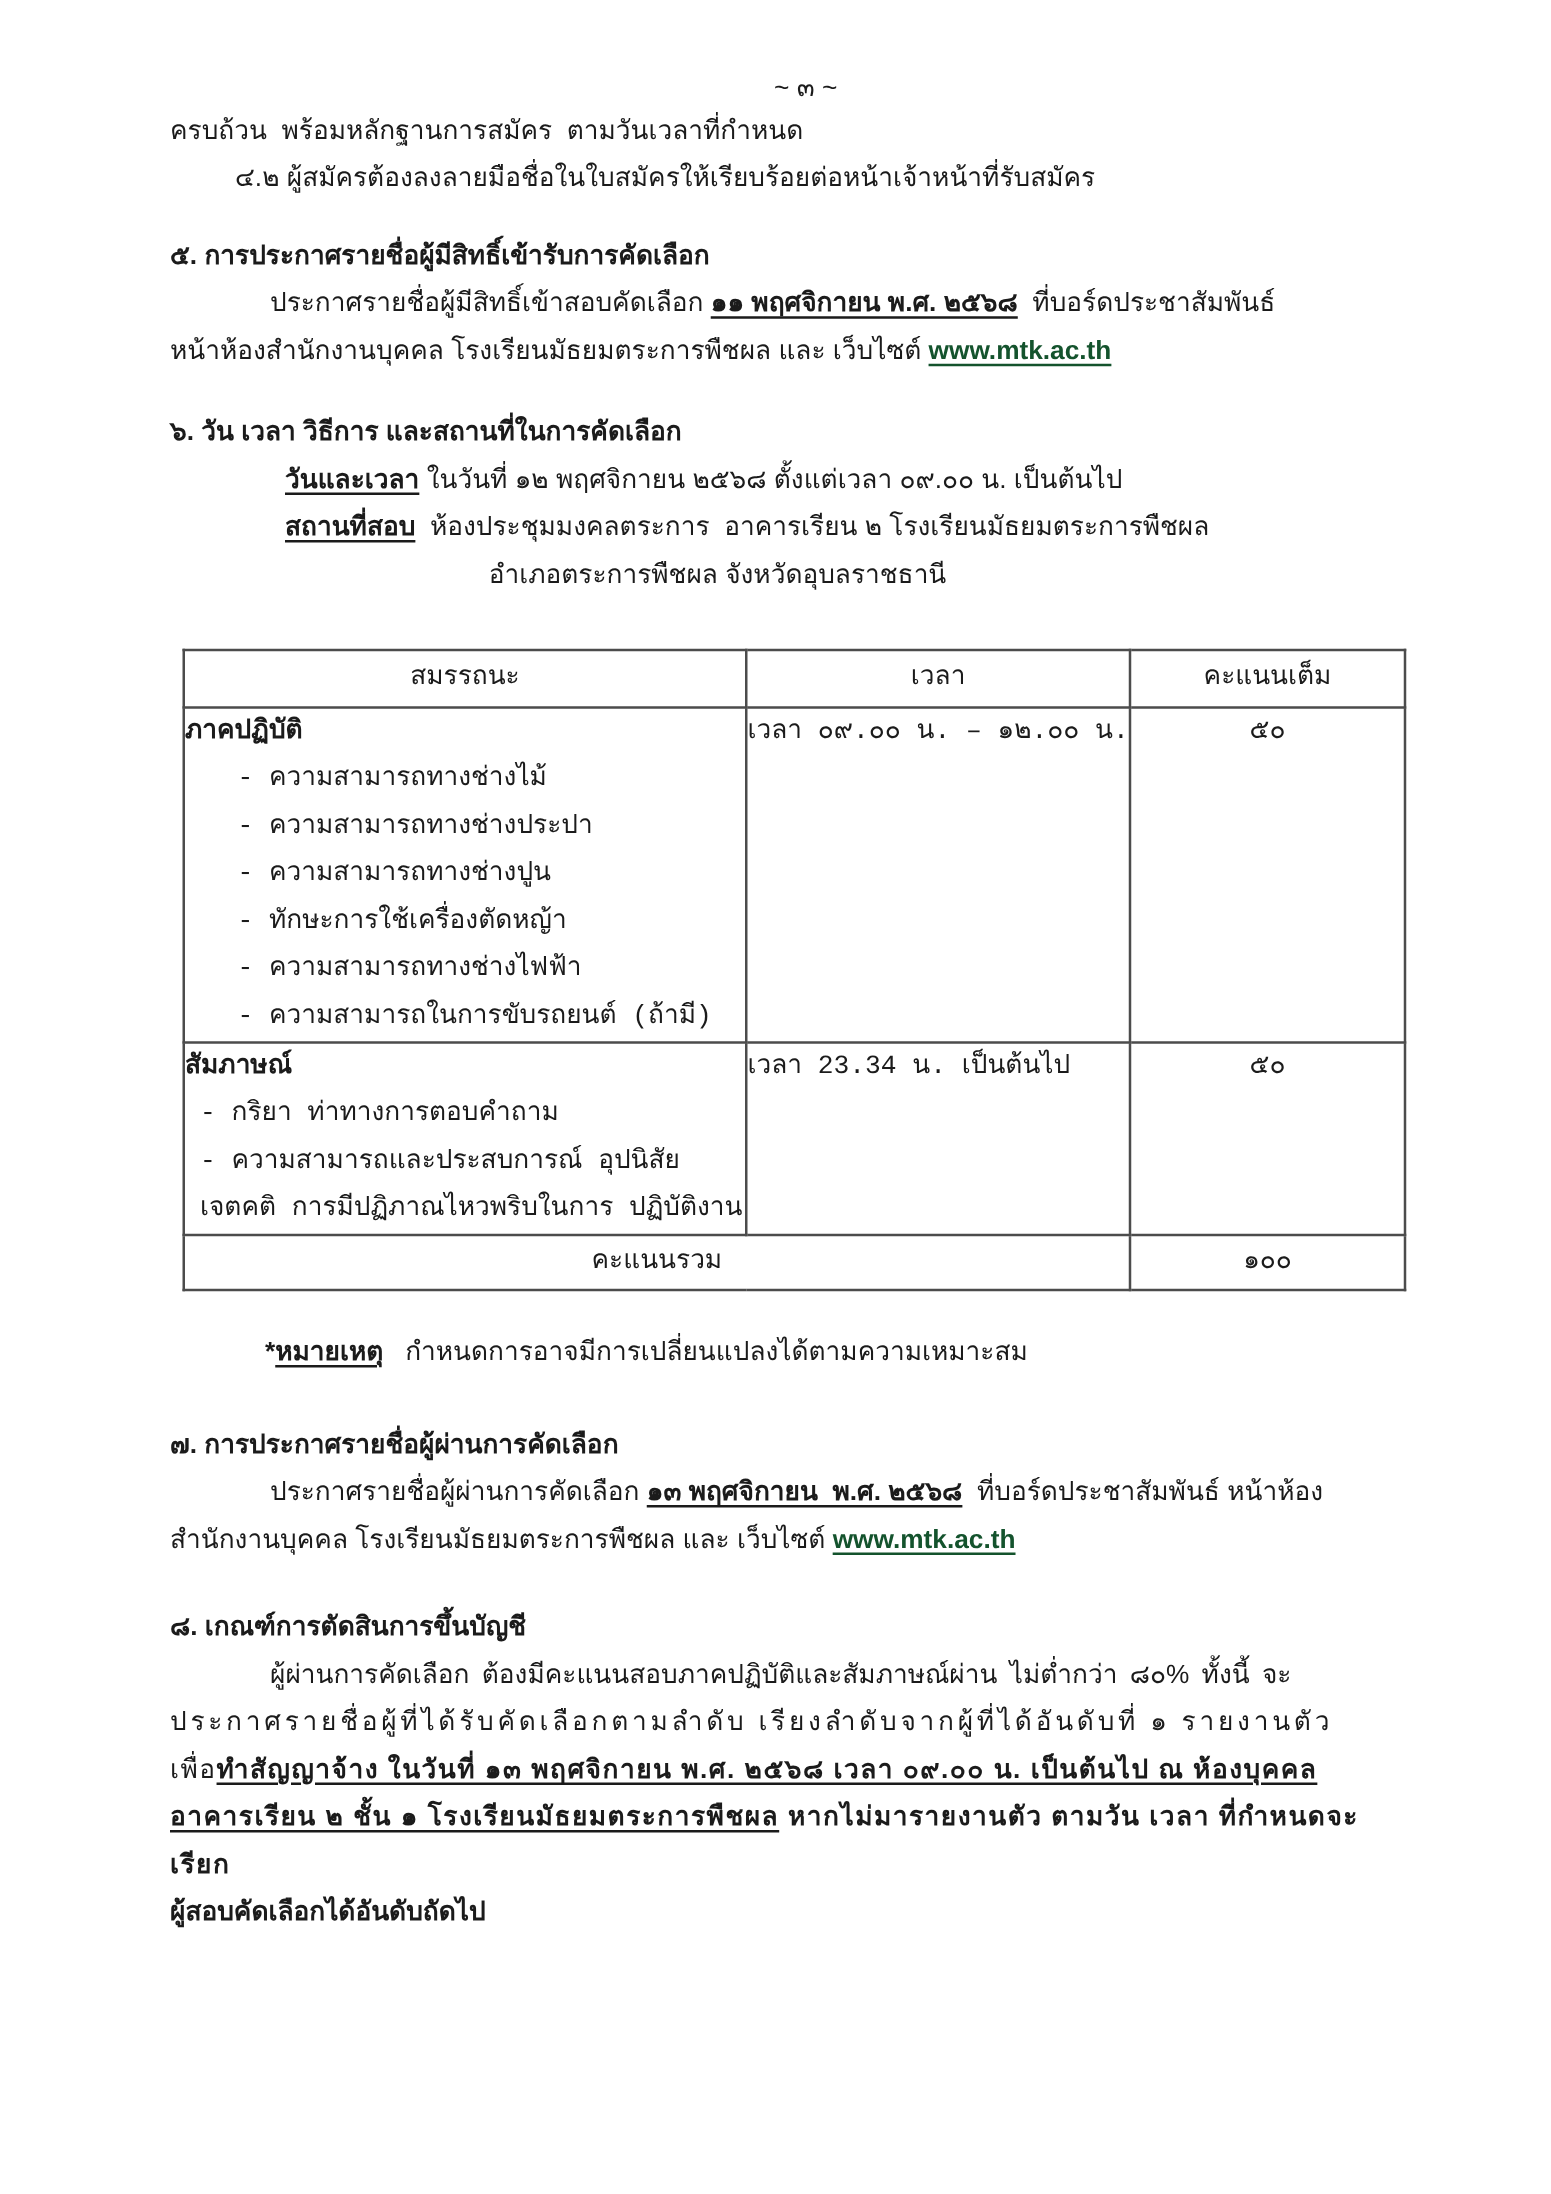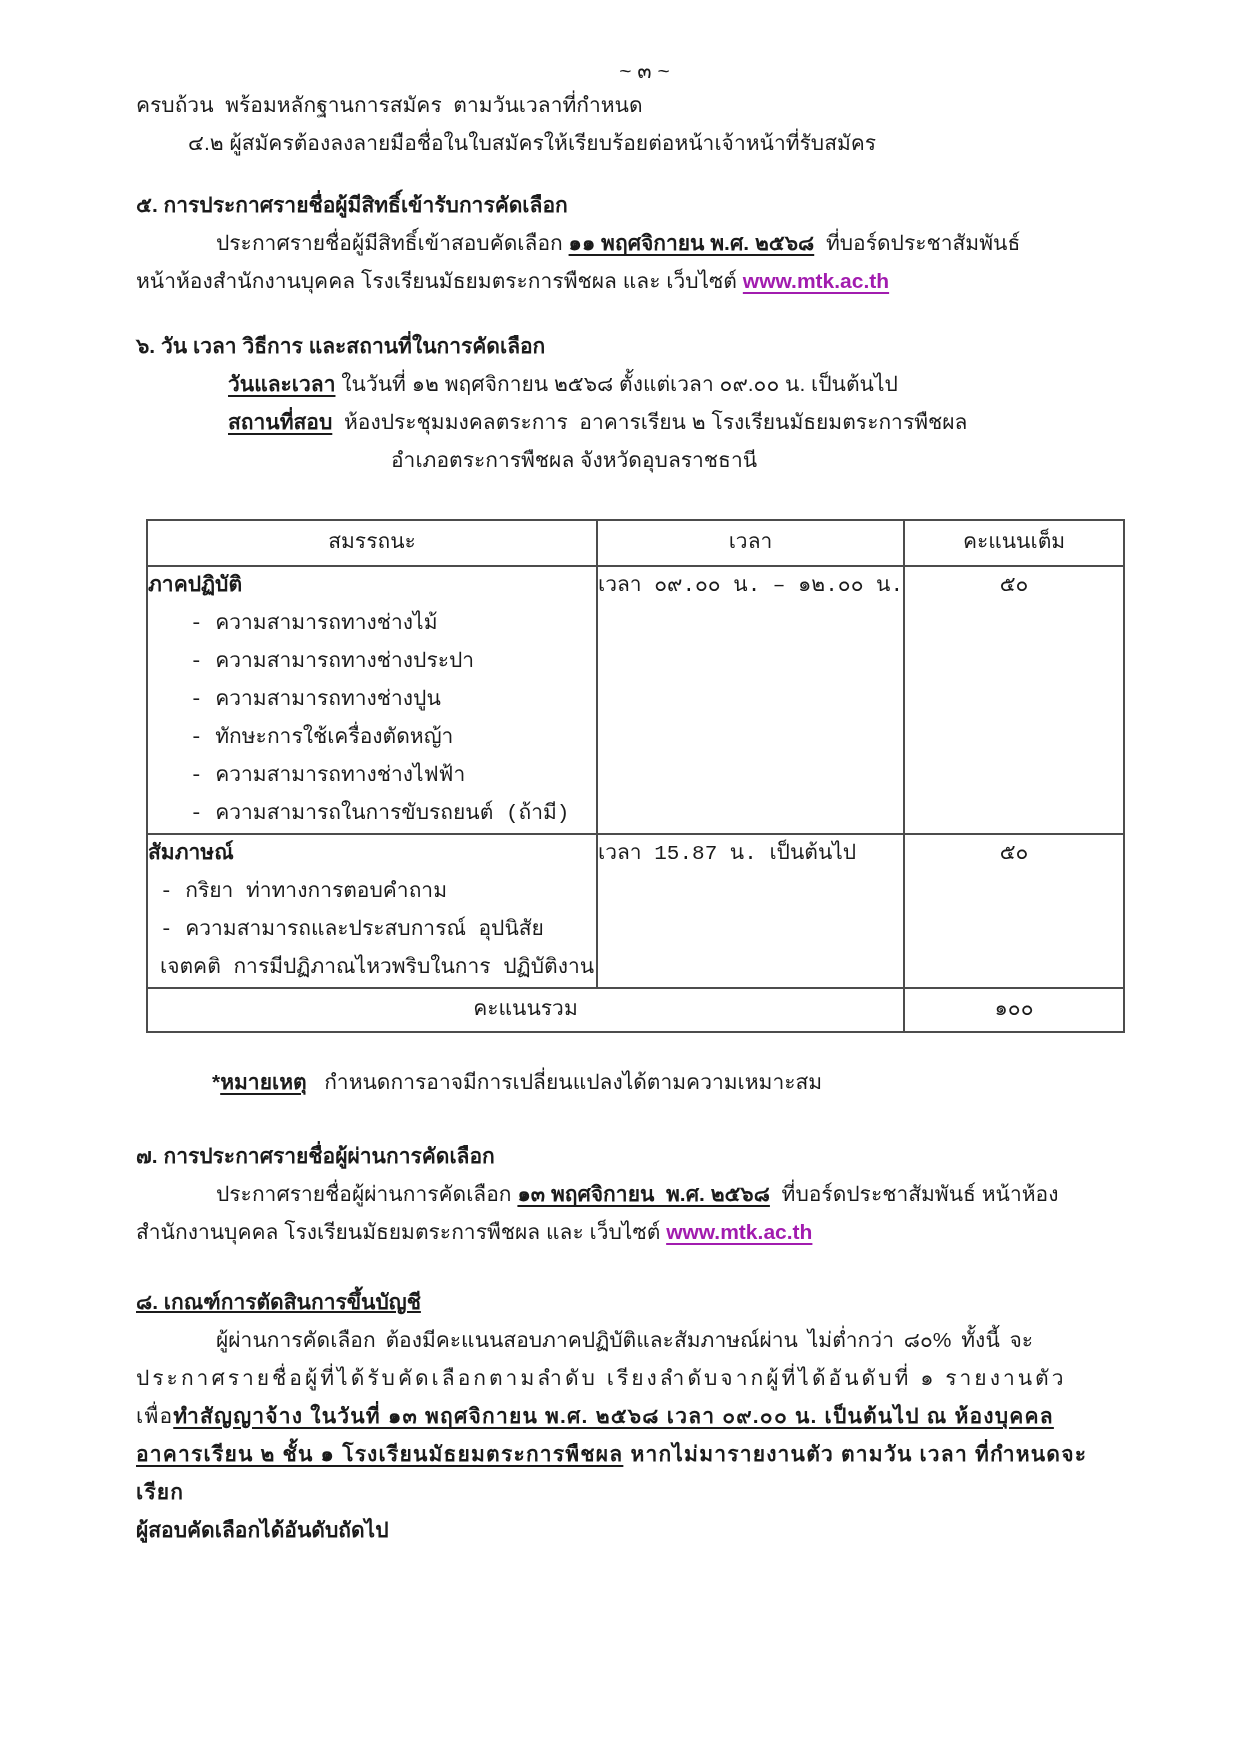--- a/index.html
+++ b/index.html
@@ -23,21 +23,21 @@
   .center-line{padding-left:255px;}
   .note-line{padding-left:76px;}
   .ls1{letter-spacing:1.2px;}
   .ls2{letter-spacing:3px;}
   .ws1{word-spacing:4px;}
 
   .sec4-h{margin-top:52px;}
   .sec5-h{margin-top:24px;}
   .sec6-h{margin-top:27px;}
   .sec7-h{margin-top:36px;}
-  .sec8-h{margin-top:32px;text-decoration:underline;}
+  .sec8-h{margin-top:32px;}
 
   table.exam{
     border-collapse:collapse;
     margin:40px 0 0 10px;
     width:977px;
     table-layout:fixed;
     font-family:Liberation Mono, monospace;
   }
   table.exam td, table.exam th{
     border:2px solid #4c4c4c;
@@ -54,21 +54,21 @@
   .item{line-height:38px; padding-left:42px;}
   .item-sm{line-height:38px; padding-left:12px;}
   .time-cell{line-height:38px; padding:5px 8px 0 16px;}
   .score-cell{text-align:center; line-height:38px; padding-top:5px;}
   .total-label{ text-align:center; font-weight:bold; line-height:42px;margin-top:20px; }
   .total-value{ text-align:center; font-weight:bold; line-height:42px; }
   .row2-pad{padding-bottom:28px;}
 
   .note{margin-top:30px;}
   .s8line{line-height:38px;}
-  .link{color:#a21caf;}
+  .link{color:#14532d;}
 </style>
 </head>
 <body>
 
 <div class="content">
 
   <div class="pageno">~ ๓ ~</div>
 
   <div class="ln">ครบถ้วน  พร้อมหลักฐานการสมัคร  ตามวันเวลาที่กำหนด</div>
   <div class="ln ind1">๔.๒ ผู้สมัครต้องลงลายมือชื่อในใบสมัครให้เรียบร้อยต่อหน้าเจ้าหน้าที่รับสมัคร</div>
@@ -106,21 +106,21 @@
       </td>
       <td class="time-cell">เวลา ๐๙.๐๐ น. – ๑๒.๐๐ น.</td>
       <td class="score-cell">๕๐</td>
     </tr>
     <tr>
       <td class="cell-pad row2-pad">
         <div class="row-title">สัมภาษณ์</div>
         <div class="item-sm">- กริยา ท่าทางการตอบคำถาม</div>
         <div class="item-sm">- ความสามารถและประสบการณ์ อุปนิสัย เจตคติ การมีปฏิภาณไหวพริบในการ ปฏิบัติงาน</div>
       </td>
-      <td class="time-cell">เวลา 15.87 น. เป็นต้นไป</td>
+      <td class="time-cell">เวลา 23.34 น. เป็นต้นไป</td>
       <td class="score-cell">๕๐</td>
     </tr>
     <tr>
       <td class="total-label" colspan="2">คะแนนรวม</td>
       <td class="total-value">๑๐๐</td>
     </tr>
   </tbody>
     </table>
 
   <div class="ln note note-line"><span class="b">*</span><span class="b u">หมายเหตุ</span><span>   กำหนดการอาจมีการเปลี่ยนแปลงได้ตามความเหมาะสม</span></div>

